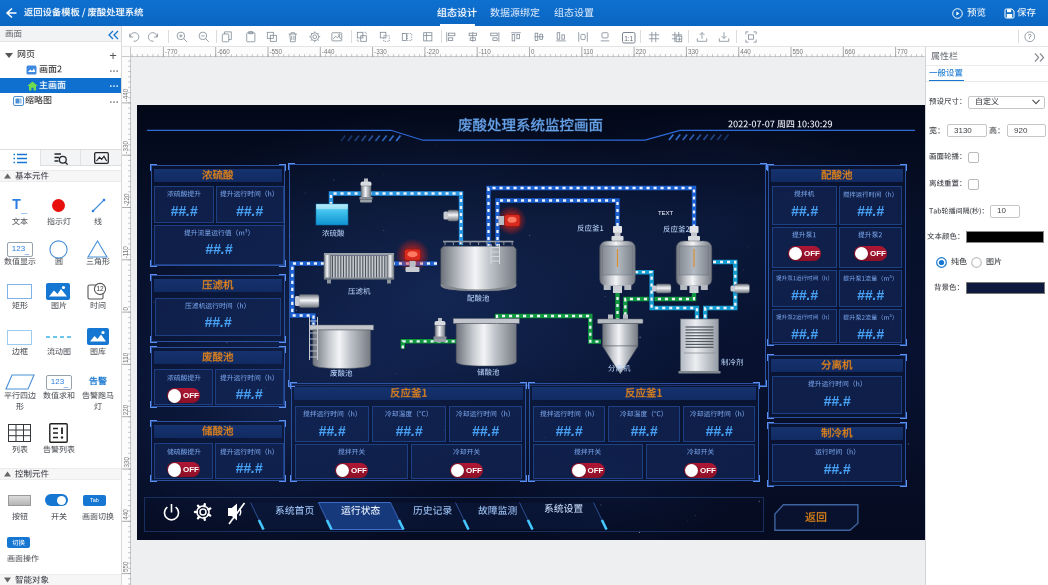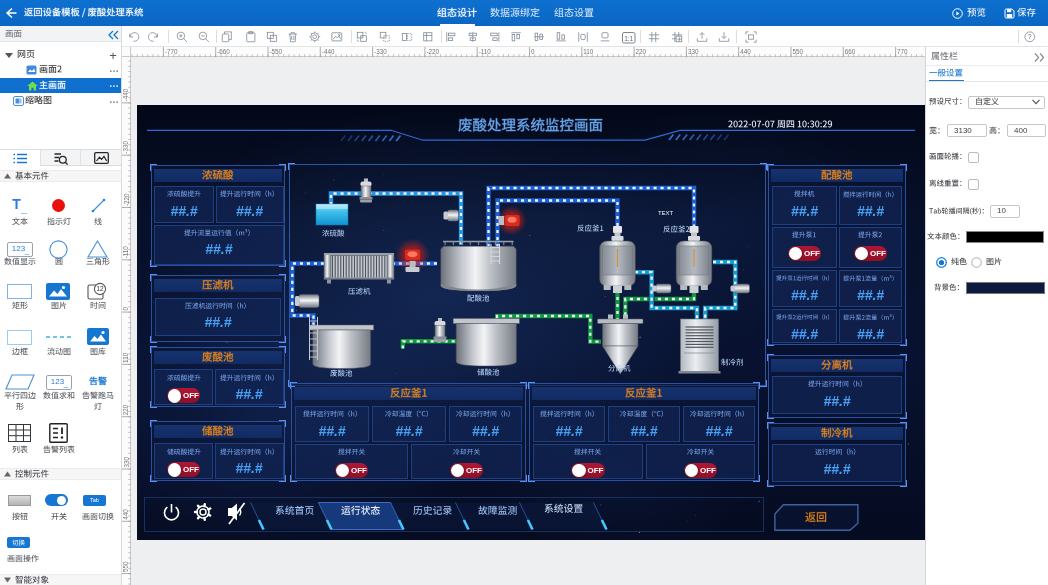--- a/index.html
+++ b/index.html
@@ -1137,21 +1137,21 @@
     </svg>
     <div style="position:absolute;left:947px;top:124px;width:40px;height:13px;border:1px solid #c6c6c6;border-radius:2px;background:#fff"></div>
     <div style="position:absolute;left:954.0px;top:130.5px;transform:translate(0,-50%);font-style:normal;font-weight:normal;font-size:8.0px;font-family:'Liberation Sans',sans-serif;color:#3c3f44;white-space:nowrap;line-height:1;z-index:5">3130</div>
     <svg style="position:absolute;left:989.0px;top:125.5px;z-index:5;overflow:visible" width="16.0" height="10.7">
       <g transform="translate(0,7.36) scale(0.00800,-0.00800)" fill="#3c3f44">
         <use href="#q9ad8" x="0"></use>
         <use href="#qff1a" x="1000"></use>
       </g>
     </svg>
     <div style="position:absolute;left:1007px;top:124px;width:39px;height:13px;border:1px solid #c6c6c6;border-radius:2px;background:#fff"></div>
-    <div style="position:absolute;left:1014.0px;top:130.5px;transform:translate(0,-50%);font-style:normal;font-weight:normal;font-size:8.0px;font-family:'Liberation Sans',sans-serif;color:#3c3f44;white-space:nowrap;line-height:1;z-index:5">400</div>
+    <div style="position:absolute;left:1014.0px;top:130.5px;transform:translate(0,-50%);font-style:normal;font-weight:normal;font-size:8.0px;font-family:'Liberation Sans',sans-serif;color:#3c3f44;white-space:nowrap;line-height:1;z-index:5">920</div>
     <svg style="position:absolute;left:928.5px;top:152.3px;z-index:5;overflow:visible" width="37.5" height="10.1">
       <g transform="translate(0,6.90) scale(0.00750,-0.00750)" fill="#3c3f44">
         <use href="#q753b" x="0"></use>
         <use href="#q9762" x="1000"></use>
         <use href="#q8f6e" x="2000"></use>
         <use href="#q64ad" x="3000"></use>
         <use href="#qff1a" x="4000"></use>
       </g>
     </svg>
     <div style="position:absolute;left:968px;top:151.5px;width:11px;height:11px;border:1px solid #bbb;border-radius:2px;background:#fff"></div>

